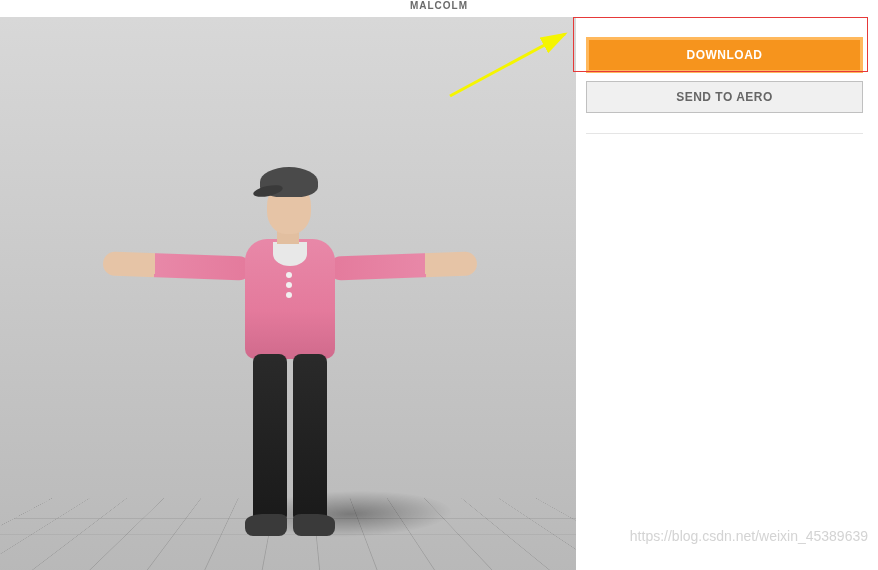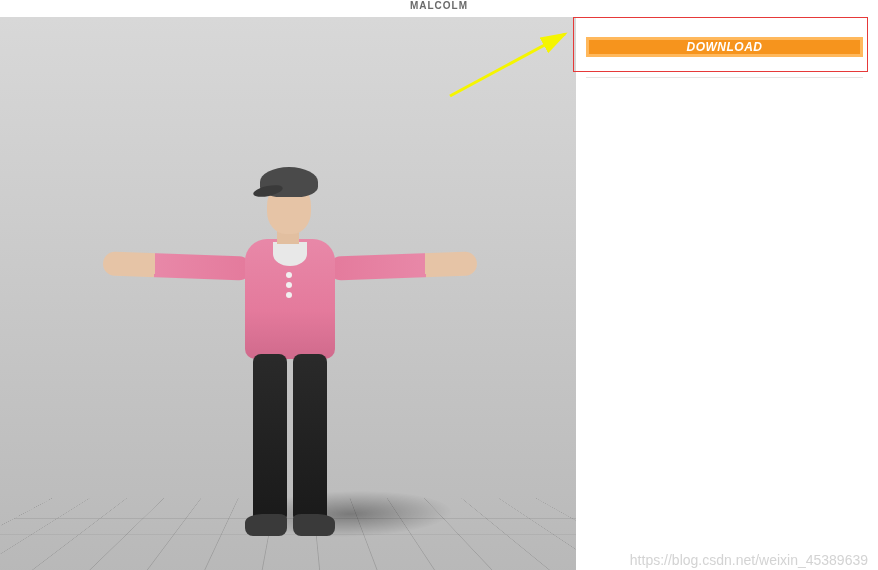--- a/index.html
+++ b/index.html
@@ -156,30 +156,30 @@
       color: #666;
       font-size: 12px;
       font-weight: bold;
       letter-spacing: 0.5px;
       cursor: pointer;
       display: flex;
       align-items: center;
       justify-content: center;
       gap: 6px;
     }
-    .btn-primary { background: #f6941d; border: 3px solid #ffb85c; color: #fff; height: 20px; font-style: italic; }
+    .btn-primary { background: #f6941d; border: 3px solid #ffb85c; color: #fff; height: 36px; }
     .sep { height: 1px; background: #e5e5e5; margin: 12px 0; }
     
     .search-icon { width: 13px; height: 13px; }
     .search-icon circle { fill: none; stroke: #666; stroke-width: 2; }
     .search-icon line { stroke: #666; stroke-width: 2; }
     
     .watermark {
       position: absolute;
-      bottom: 2px; right: 10px;
+      bottom: 26px; right: 10px;
       color: rgba(200,200,200,0.8);
       font-size: 14px;
       font-family: Arial;
     }
   </style>
 </head>
 <body>
 
 <div class="header">MALCOLM</div>
 
@@ -204,20 +204,21 @@
       <div class="cap-brim"></div>
       <div class="leg-left"></div>
       <div class="leg-right"></div>
       <div class="shoe-left"></div>
       <div class="shoe-right"></div>
     </div>
   </div>
 
   <div class="sidebar">
     <button class="btn btn-primary">DOWNLOAD</button>
+    <button class="btn">SEND TO AERO</button>
     <div class="sep"></div>
   </div>
 
 </div>
 
 <div class="highlight-box"></div>
 <svg class="arrow-svg" width="140" height="80">
   <defs>
     <marker id="ah" markerWidth="10" markerHeight="10" refX="8" refY="3" orient="auto">
       <polygon points="0,0 9,3 0,6" fill="#f5f500"></polygon>

